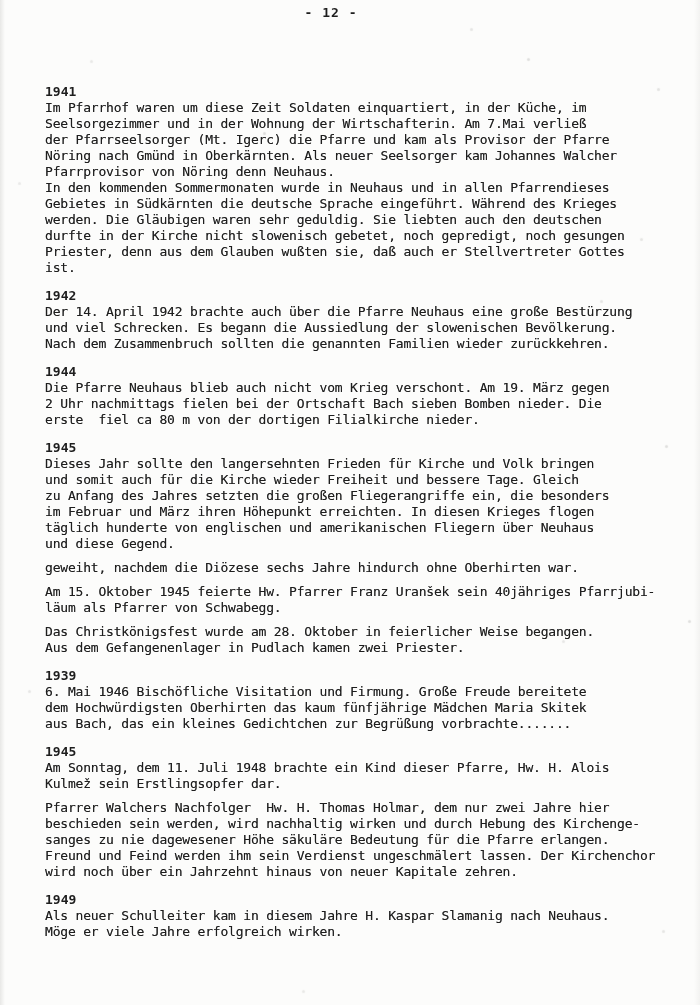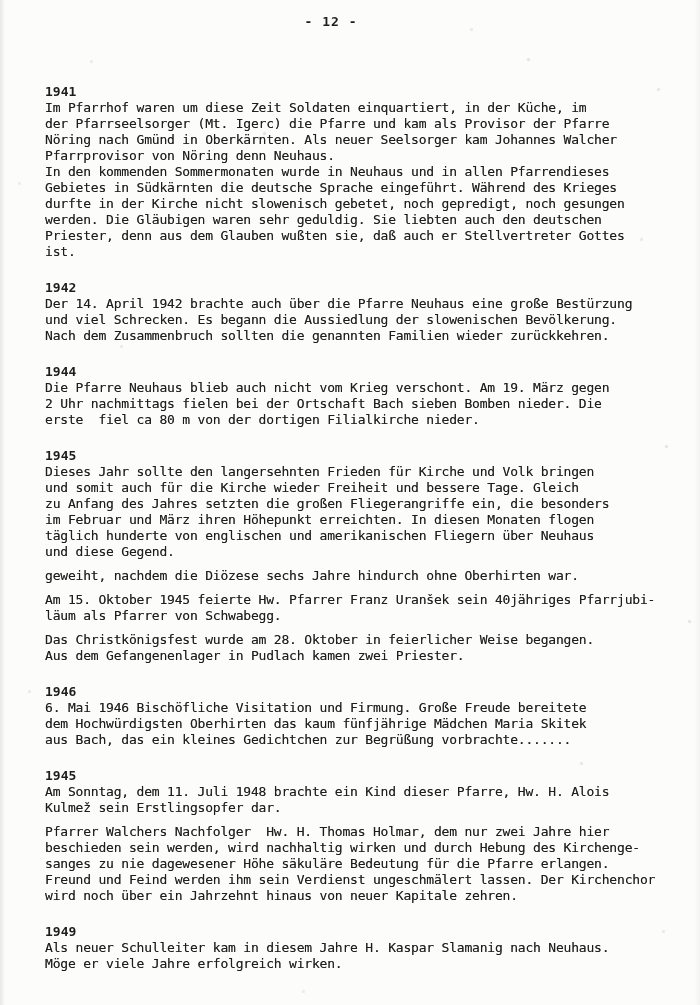--- a/index.html
+++ b/index.html
@@ -14,35 +14,35 @@
     margin: 0 auto;
     background:
       linear-gradient(90deg, rgba(180,180,176,0.28) 0px, rgba(252,252,251,0) 5px),
       linear-gradient(270deg, rgba(200,200,196,0.18) 0px, rgba(252,252,251,0) 6px),
       #fcfcfb;
     overflow: hidden;
     font-family: "DejaVu Sans Mono", "Liberation Mono", monospace;
     color: #1e1e1e;
   }
   .page-header {
-    padding-top: 14px;
+    padding-top: 5px;
     padding-right: 38px;
     text-align: center;
     font-size: 13px;
     line-height: 16px;
     font-weight: bold;
     letter-spacing: 1px;
   }
   .doc-body {
     position: absolute;
     top: 84px;
     left: 45px;
     right: 4px;
   }
-  .year-section { margin-top: 20px; }
+  .year-section { margin-top: 12px; }
   .year-section:first-child { margin-top: 0; }
   .year-heading {
     font-size: 13px;
     line-height: 16px;
     font-weight: bold;
     white-space: pre;
   }
   .para { margin: 0; }
   .para + .para { margin-top: 8px; }
   .text-line {
@@ -85,27 +85,28 @@
 <body>
 
 <div class="page">
   <div class="page-header">- 12 -</div>
 
   <div class="doc-body">
       <section class="year-section">
         <div class="year-heading">1941</div>
         <div class="para">
           <div class="text-line">Im Pfarrhof waren um diese Zeit Soldaten einquartiert, in der Küche, im</div>
+          <div class="text-line">Seelsorgezimmer und in der Wohnung der Wirtschafterin. Am 7.Mai verließ</div>
           <div class="text-line">der Pfarrseelsorger (Mt. Igerc) die Pfarre und kam als Provisor der Pfarre</div>
           <div class="text-line">Nöring nach Gmünd in Oberkärnten. Als neuer Seelsorger kam Johannes Walcher</div>
           <div class="text-line">Pfarrprovisor von Nöring denn Neuhaus.</div>
           <div class="text-line">In den kommenden Sommermonaten wurde in Neuhaus und in allen Pfarrendieses</div>
           <div class="text-line">Gebietes in Südkärnten die deutsche Sprache eingeführt. Während des Krieges</div>
+          <div class="text-line">werden. Die Gläubigen waren sehr geduldig. Sie liebten auch den deutschen</div>
           <div class="text-line">durfte in der Kirche nicht slowenisch gebetet, noch gepredigt, noch gesungen</div>
-          <div class="text-line">werden. Die Gläubigen waren sehr geduldig. Sie liebten auch den deutschen</div>
           <div class="text-line">Priester, denn aus dem Glauben wußten sie, daß auch er Stellvertreter Gottes</div>
           <div class="text-line">ist.</div>
         </div>
       </section>
       <section class="year-section">
         <div class="year-heading">1942</div>
         <div class="para">
           <div class="text-line">Der 14. April 1942 brachte auch über die Pfarre Neuhaus eine große Bestürzung</div>
           <div class="text-line">und viel Schrecken. Es begann die Aussiedlung der slowenischen Bevölkerung.</div>
           <div class="text-line">Nach dem Zusammenbruch sollten die genannten Familien wieder zurückkehren.</div>
@@ -118,38 +119,38 @@
           <div class="text-line">2 Uhr nachmittags fielen bei der Ortschaft Bach sieben Bomben nieder. Die</div>
           <div class="text-line">erste  fiel ca 80 m von der dortigen Filialkirche nieder.</div>
         </div>
       </section>
       <section class="year-section">
         <div class="year-heading">1945</div>
         <div class="para">
           <div class="text-line">Dieses Jahr sollte den langersehnten Frieden für Kirche und Volk bringen</div>
           <div class="text-line">und somit auch für die Kirche wieder Freiheit und bessere Tage. Gleich</div>
           <div class="text-line">zu Anfang des Jahres setzten die großen Fliegerangriffe ein, die besonders</div>
-          <div class="text-line">im Februar und März ihren Höhepunkt erreichten. In diesen Monaten flogen</div>
+          <div class="text-line">im Februar und März ihren Höhepunkt erreichten. In diesen Krieges flogen</div>
           <div class="text-line">täglich hunderte von englischen und amerikanischen Fliegern über Neuhaus</div>
           <div class="text-line">und diese Gegend.</div>
         </div>
         <div class="para">
           <div class="text-line">geweiht, nachdem die Diözese sechs Jahre hindurch ohne Oberhirten war.</div>
         </div>
         <div class="para">
           <div class="text-line">Am 15. Oktober 1945 feierte Hw. Pfarrer Franz Uranšek sein 40jähriges Pfarrjubi-</div>
           <div class="text-line">läum als Pfarrer von Schwabegg.</div>
         </div>
         <div class="para">
           <div class="text-line">Das Christkönigsfest wurde am 28. Oktober in feierlicher Weise begangen.</div>
           <div class="text-line">Aus dem Gefangenenlager in Pudlach kamen zwei Priester.</div>
         </div>
       </section>
       <section class="year-section">
-        <div class="year-heading">1946</div>
+        <div class="year-heading">1939</div>
         <div class="para">
           <div class="text-line">6. Mai 1946 Bischöfliche Visitation und Firmung. Große Freude bereitete</div>
           <div class="text-line">dem Hochwürdigsten Oberhirten das kaum fünfjährige Mädchen Maria Skitek</div>
           <div class="text-line">aus Bach, das ein kleines Gedichtchen zur Begrüßung vorbrachte.......</div>
         </div>
       </section>
       <section class="year-section">
         <div class="year-heading">1945</div>
         <div class="para">
           <div class="text-line">Am Sonntag, dem 11. Juli 1948 brachte ein Kind dieser Pfarre, Hw. H. Alois</div>

